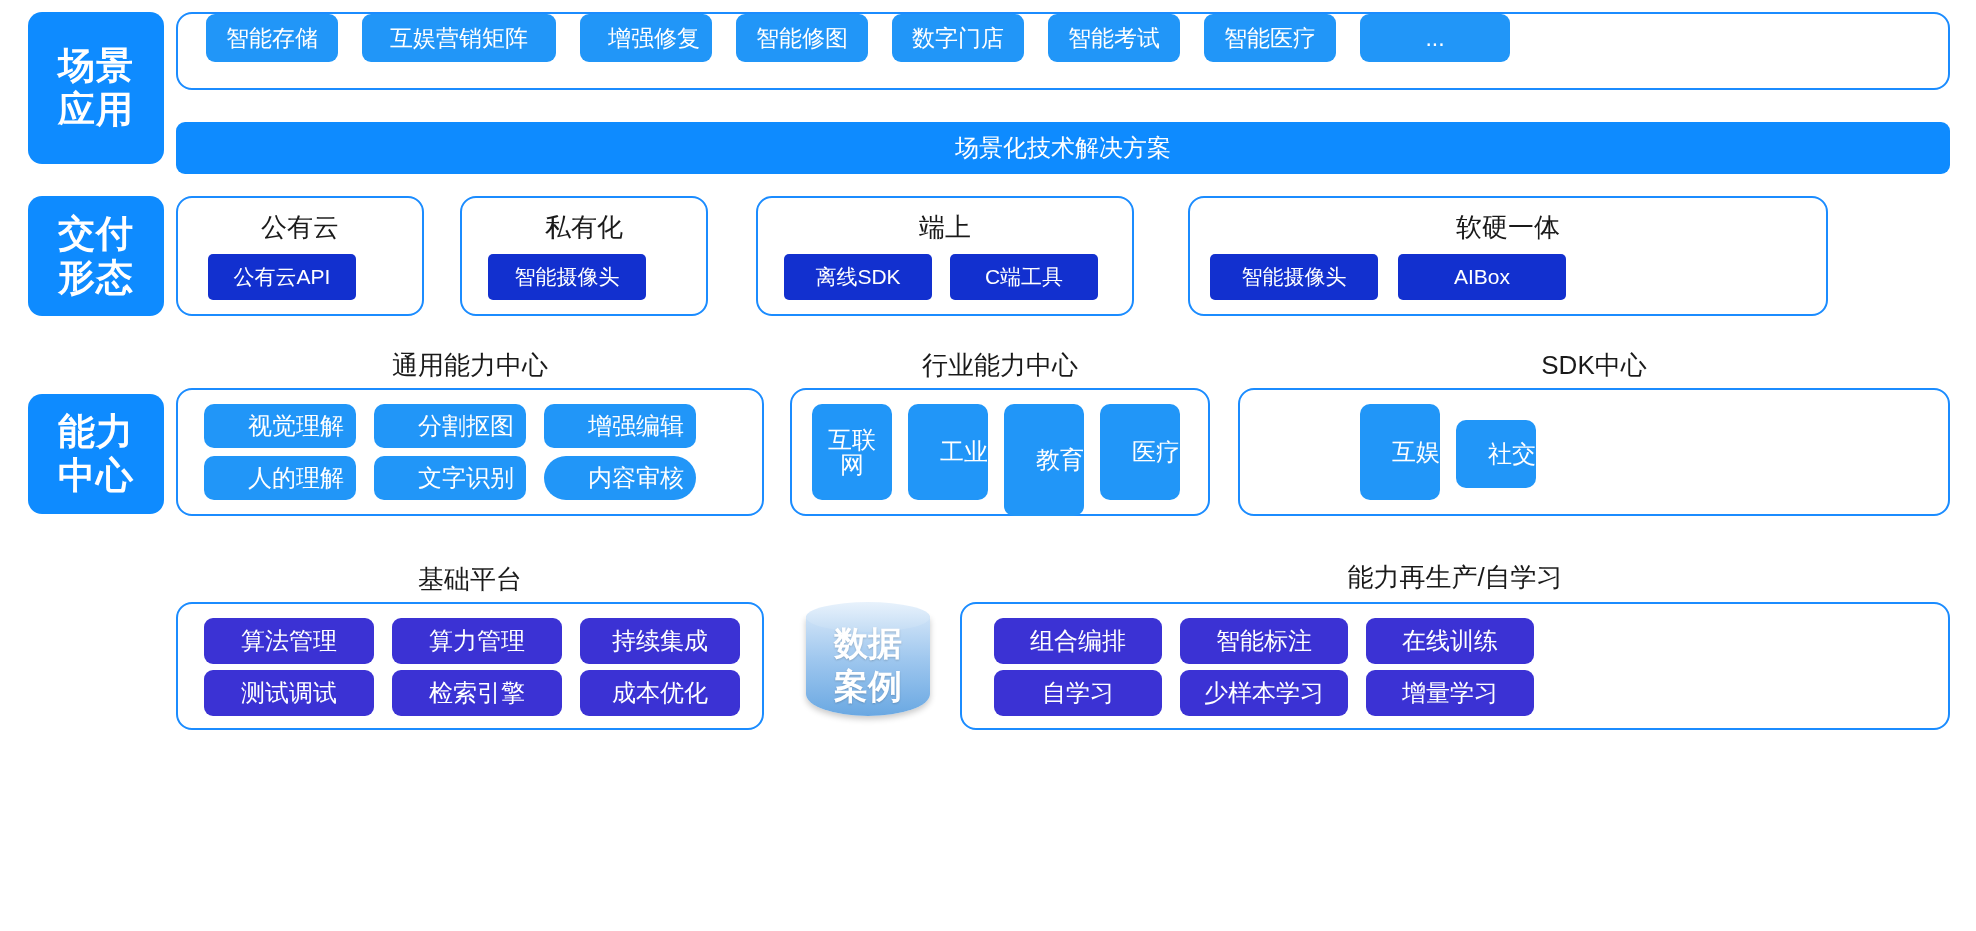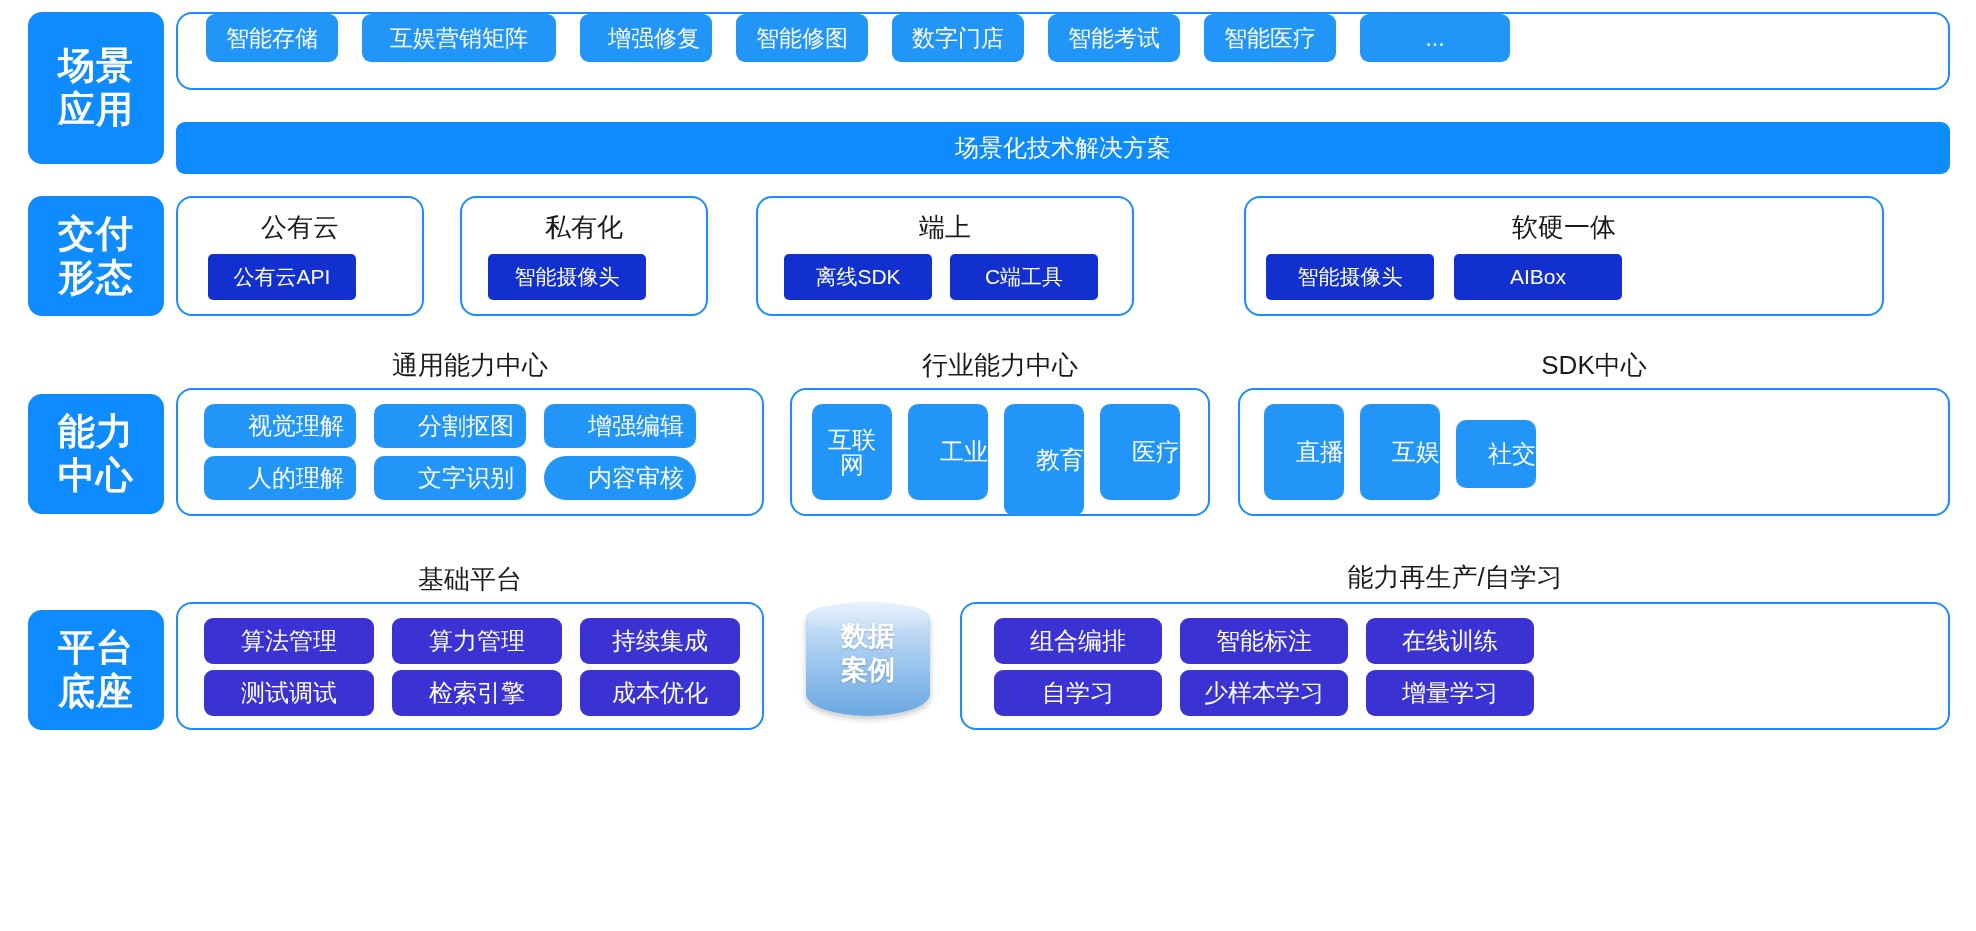--- a/index.html
+++ b/index.html
@@ -112,24 +112,23 @@
     border-radius: 0 0 62px 62px / 0 0 22px 22px;
     box-shadow: 0 3px 6px rgba(0,0,0,.22);
   }
   #data-cylinder .cyl-top {
     position: absolute; left: 0; top: 2px; width: 124px; height: 30px;
     background: linear-gradient(to bottom, #e8f2fc, #c3dcf4);
     border-radius: 50%;
   }
   #data-cylinder .cyl-label {
     position: absolute; left: 0; top: 22px; width: 124px;
-    text-align: center; color: #fff; font-size: 27px;
+    text-align: center; color: #fff; font-size: 34px;
     font-weight: 700; line-height: 1.25;
     text-shadow: 0 1px 2px rgba(0,0,0,.18);
-    font-family: Liberation Mono, monospace;
   }
 </style>
 </head>
 <body>
 
 <div class="canvas">
 
   <div class="rail" id="scene-rail">
     <div>
       <span>场景</span>
@@ -190,21 +189,21 @@
       </div>
       <div class="outline delivery-card" style="left: 756px; width: 378px;">
         <div class="delivery-title">端上</div>
         <div class="pill pill-dark delivery-inner" style="left: 26px; width: 148px;">
           <span>离线SDK</span>
         </div>
         <div class="pill pill-dark delivery-inner" style="left: 192px; width: 148px;">
           <span>C端工具</span>
         </div>
       </div>
-      <div class="outline delivery-card" style="left: 1244px; width: 640px; padding-left: 16px;">
+      <div class="outline delivery-card" style="left: 1188px; width: 640px; padding-left: 16px;">
         <div class="delivery-title">软硬一体</div>
         <div class="pill pill-dark delivery-inner" style="left: 20px; width: 168px;">
           <span>智能摄像头</span>
         </div>
         <div class="pill pill-dark delivery-inner" style="left: 208px; width: 168px;">
           <span>AIBox</span>
         </div>
       </div>
     </div>
 
@@ -246,38 +245,29 @@
         </div>
         <div class="pill pill-light cap-pill" style="left: 212px; top: 14px; width: 80px; height: 112px;">
           <span>教育</span>
         </div>
         <div class="pill pill-light cap-pill" style="left: 308px; top: 14px; width: 80px; height: 96px;">
           <span>医疗</span>
         </div>
       </div>
       <div class="group-title" style="left: 1238px; top: 348px; width: 712px;">SDK中心</div>
       <div class="outline cap-box" style="left: 1238px; top: 388px; width: 712px; height: 128px;">
-        <div class="pill pill-light cap-pill" style="left: 24px; top: 14px; width: 80px; height: 96px;">
-          <span>直播</span>
-        </div>
         <div class="pill pill-light cap-pill" style="left: 120px; top: 14px; width: 80px; height: 96px;">
           <span>互娱</span>
         </div>
         <div class="pill pill-light cap-pill" style="left: 216px; top: 30px; width: 80px; height: 68px;">
           <span>社交</span>
         </div>
       </div>
     </div>
 
-  <div class="rail" id="plat-rail">
-    <div>
-      <span>平台</span>
-      <span>底座</span>
-    </div>
-  </div>
   <div id="platform-groups">
       <div class="group-title" style="left: 176px; top: 562px; width: 588px;">基础平台</div>
       <div class="outline plat-box" style="left: 176px; top: 602px; width: 588px; height: 128px;">
         <div class="pill pill-purple plat-pill" style="left: 26px; top: 14px; width: 170px;">
           <span>算法管理</span>
         </div>
         <div class="pill pill-purple plat-pill" style="left: 214px; top: 14px; width: 170px;">
           <span>算力管理</span>
         </div>
         <div class="pill pill-purple plat-pill" style="left: 402px; top: 14px; width: 160px;">

